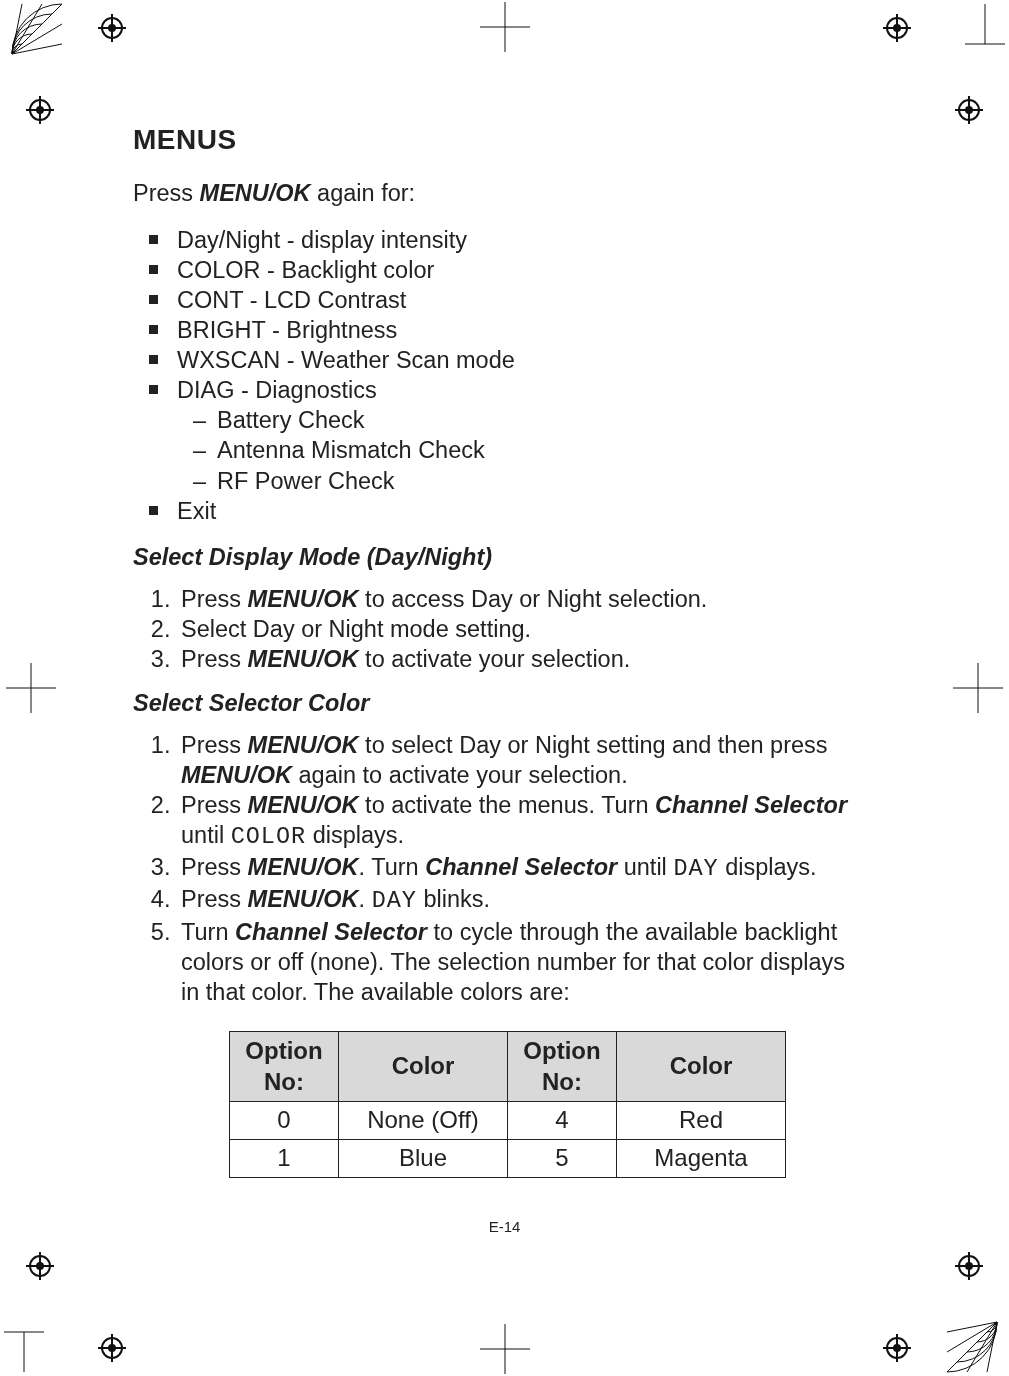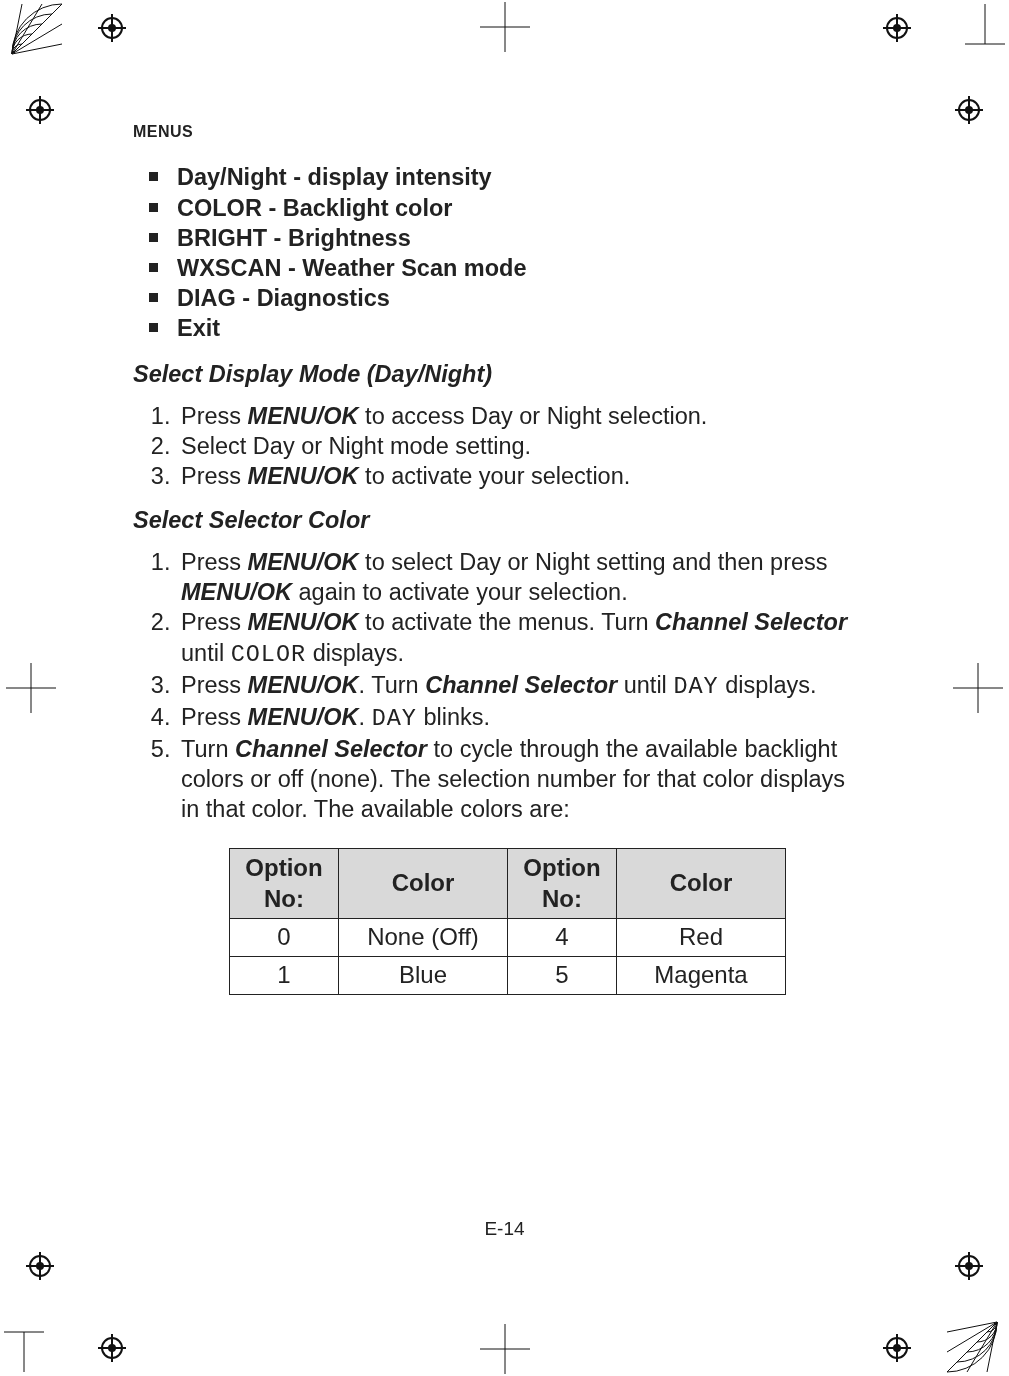--- a/index.html
+++ b/index.html
@@ -26,34 +26,33 @@
   .content {
     position: absolute;
     left: 133px;
     top: 122px;
     width: 740px;
     font-size: 23.5px;
     line-height: 1.28;
     color: #222;
   }
   h1.menus {
-    font-size: 16px;
+    font-size: 28px;
     font-weight: 700;
     margin: 0 0 20px 0;
     letter-spacing: 0.5px;
   }
   p {
     margin: 0 0 16px 0;
   }
   .bi { font-weight: 700; font-style: italic; }
   ul.square {
     list-style: none;
     margin: 17px 0 16px 0;
     padding: 0 0 0 44px;
-    font-weight: bold;
   }
   ul.square > li {
     position: relative;
     padding-left: 0;
     margin: 0;
   }
   ul.square > li::before {
     content: "";
     position: absolute;
     left: -28px;
@@ -110,21 +109,21 @@
   table.color-table td {
     border: 1.5px solid #222;
     padding: 3px 14px;
     text-align: center;
   }
   .footer {
     position: absolute;
     width: 100%;
     top: 1218px;
     text-align: center;
-    font-size: 19px;
+    font-size: 15px;
     font-family: Arial, sans-serif;
     color: #222;
   }
   
   .crossmark { position:absolute; width:50px; height:50px; }
   .cornermark { position:absolute; width:60px; height:60px; }
   .fanmark { position:absolute; width:54px; height:54px; }
 </style>
 </head>
 <body>
@@ -264,27 +263,36 @@
     <svg width="60" height="60">
         <line x1="20" y1="20" x2="20" y2="60" stroke="#111" stroke-width="1"></line>
         <line x1="0" y1="20" x2="40" y2="20" stroke="#111" stroke-width="1"></line>
       </svg>
   </div>
 
   <div class="content">
     <h1 class="menus">MENUS</h1>
 
 
+    <p>
+      <span>Press </span><span class="bi">MENU/OK</span><span> again for:</span>
+    </p>
 
     <ul class="square">
       <li><span>Day/Night - display intensity</span></li>
       <li><span>COLOR - Backlight color</span></li>
+      <li><span>CONT - LCD Contrast</span></li>
       <li><span>BRIGHT - Brightness</span></li>
       <li><span>WXSCAN - Weather Scan mode</span></li>
       <li><span>DIAG - Diagnostics</span>
+        <ul class="dash">
+          <li><span>Battery Check</span></li>
+          <li><span>Antenna Mismatch Check</span></li>
+          <li><span>RF Power Check</span></li>
+        </ul>
       </li>
       <li><span>Exit</span></li>
     </ul>
 
     <div class="subhead">Select Display Mode (Day/Night)</div>
 
     <ol class="numlist">
       <li><span>Press </span><span class="bi">MENU/OK</span><span> to access Day or Night selection.</span></li>
       <li><span>Select Day or Night mode setting.</span></li>
       <li><span>Press </span><span class="bi">MENU/OK</span><span>  to activate your selection.</span></li>

